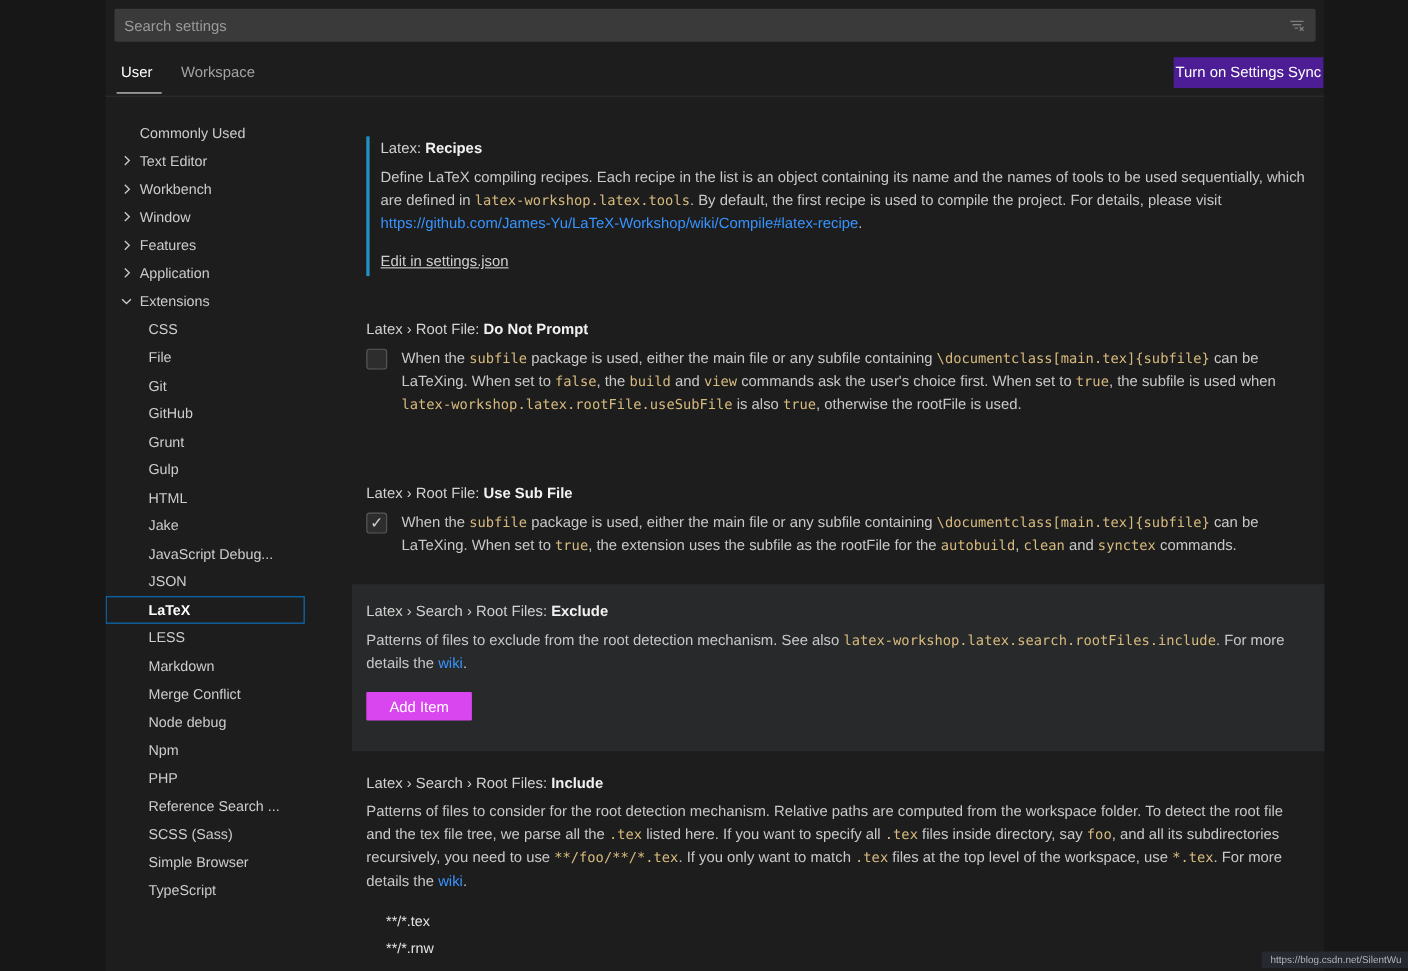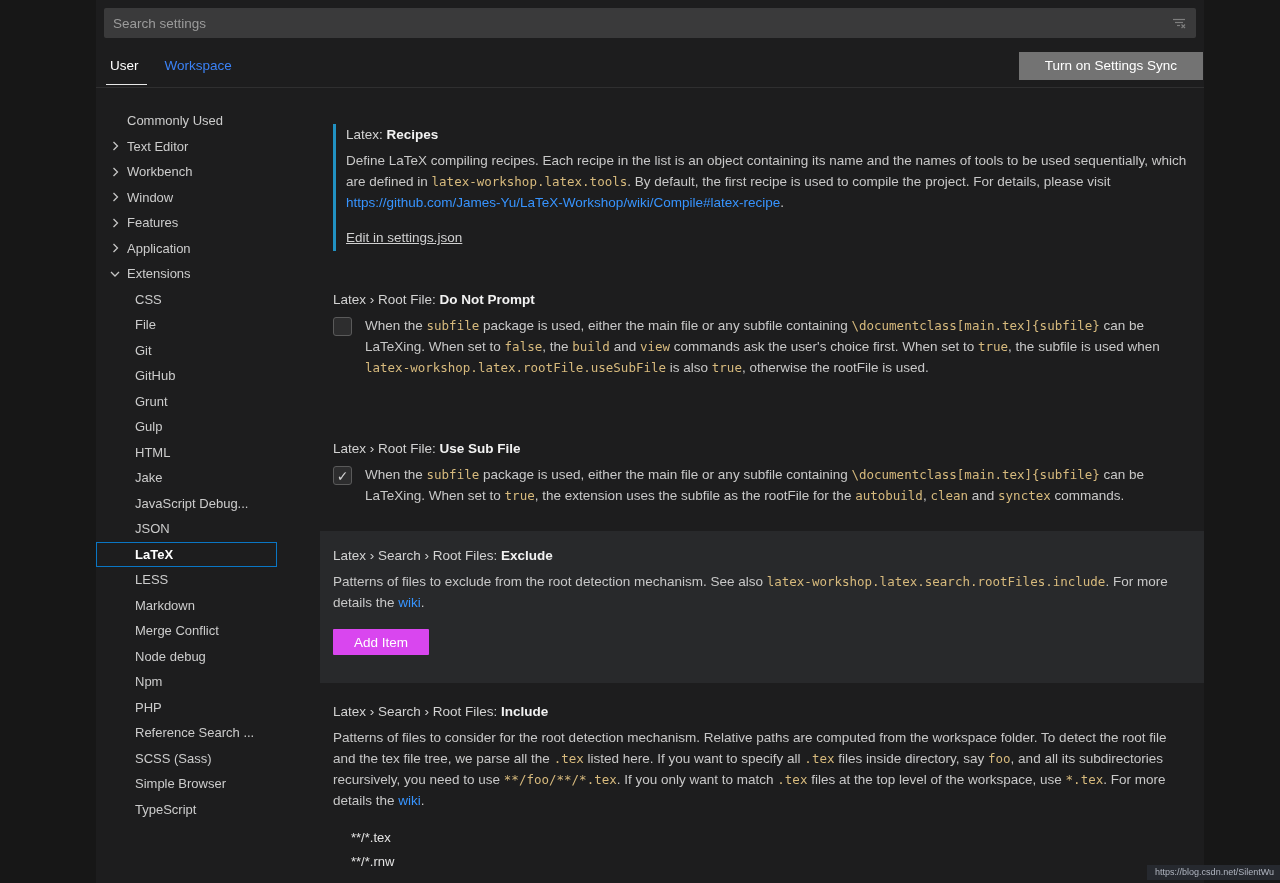--- a/index.html
+++ b/index.html
@@ -26,25 +26,25 @@
     position:absolute; right:6px; top:4px; width:22px; height:22px;
     display:flex; align-items:center; justify-content:center; border-radius:3px;
   }
   
   .tabs-row {
     height:44px; display:flex; align-items:center;
     border-bottom:1px solid #2f2f30; padding:0 0 0 14px; position:relative;
   }
   .tab { position:relative; height:100%; display:flex; align-items:center; font-size:13.5px; margin-right:26px; cursor:pointer; }
   .tab.active { color:#ffffff; }
-  .tab.inactive { color:#3b82f6; }
+  .tab.inactive { color:#a3a3a3; }
   .tab.active::after { content:""; position:absolute; left:-4px; right:-8px; bottom:2px; height:1.5px; background:#e8e8e8; }
   .sync-btn {
-    margin-left:auto; margin-right:1px; height:28px; padding:0 26px;
-    background:#737373; color:#ffffff; font-size:13.5px; border:none;
+    margin-left:auto; margin-right:1px; height:28px; padding:0 2px;
+    background:#4c1d95; color:#ffffff; font-size:13.5px; border:none;
     display:flex; align-items:center; cursor:pointer;
   }
   
   .body-row { flex:1; display:flex; min-height:0; }
   .sidebar { width:224px; flex:none; padding-top:20px; overflow:hidden; }
   .side-item {
     height:25.5px; width:181px; display:flex; align-items:center;
     font-size:13px; color:#cccccc; cursor:pointer; border:1px solid transparent;
   }
   .side-item .chev { width:16px; height:16px; margin-left:10px; flex:none; display:flex; align-items:center; justify-content:center; }

